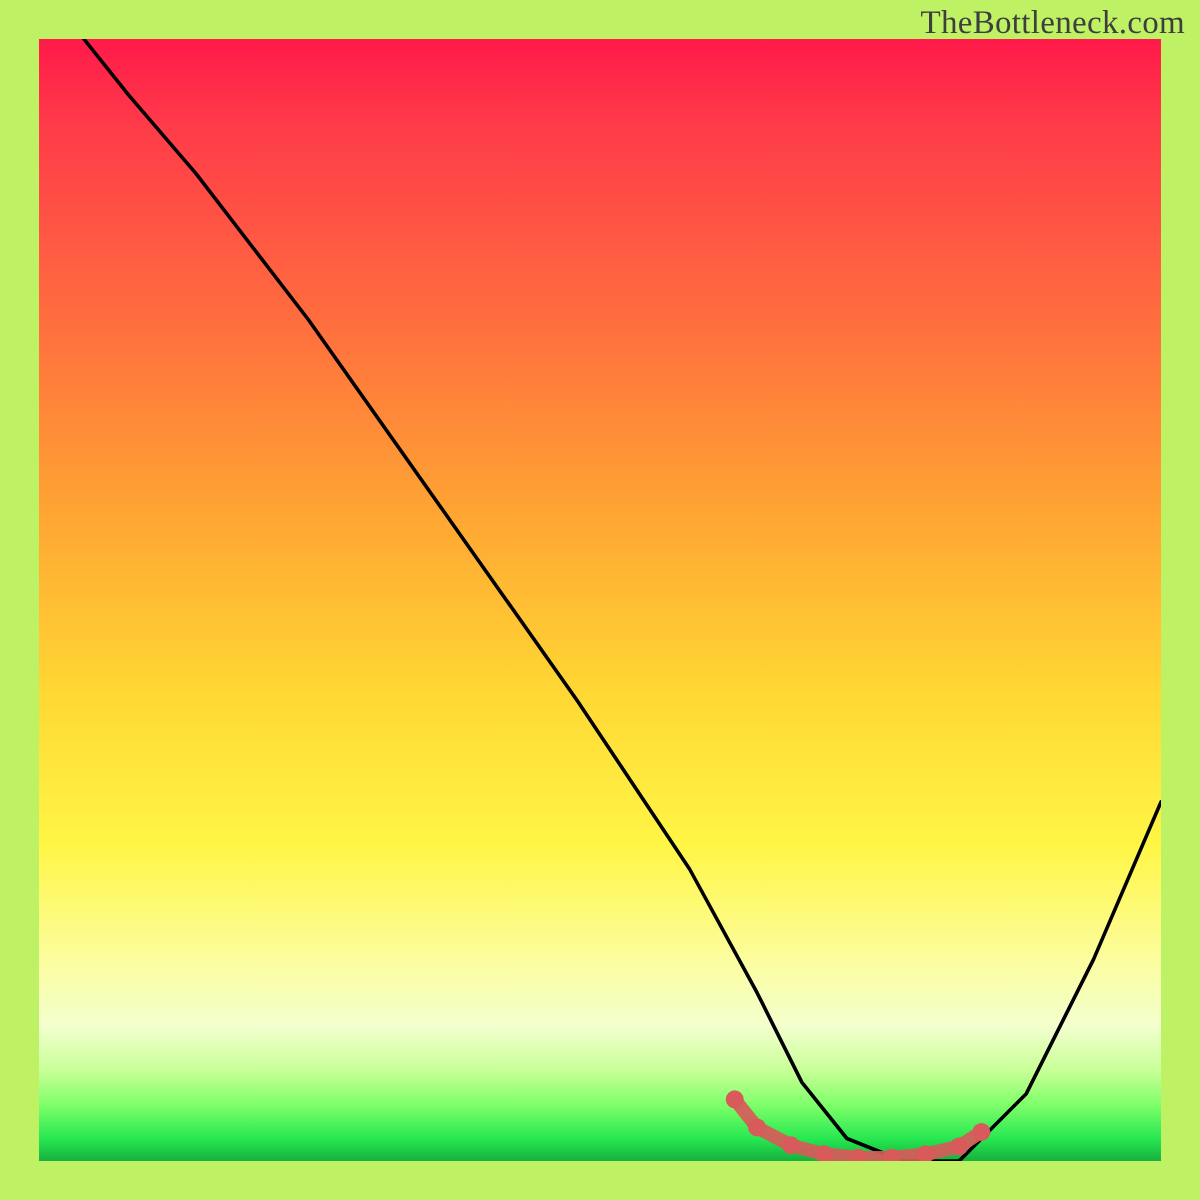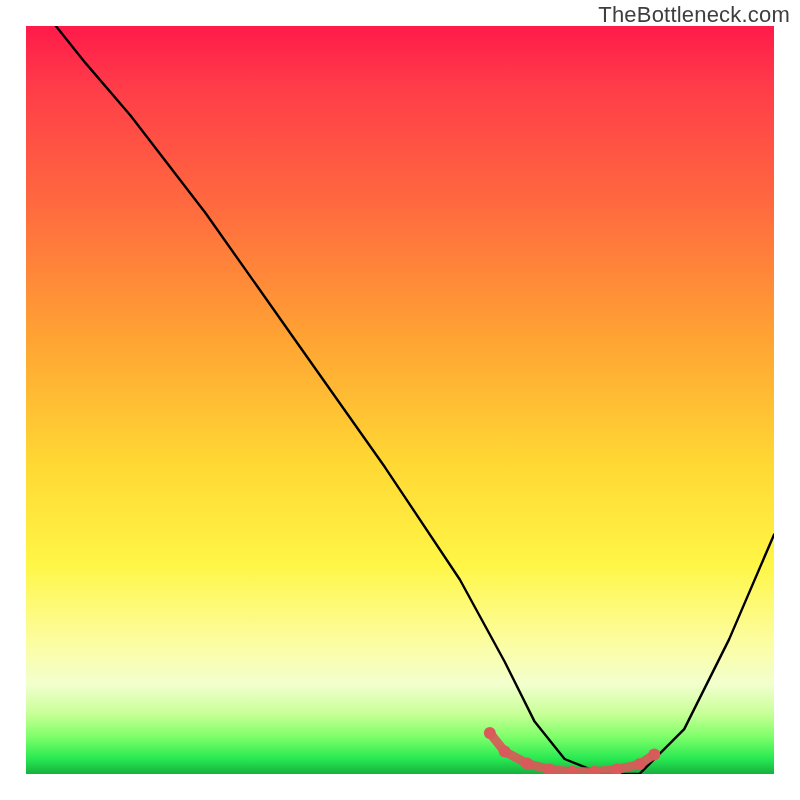--- a/index.html
+++ b/index.html
@@ -10,21 +10,22 @@
     background: #000;
     overflow: hidden;
     font-family: Arial, Helvetica, sans-serif;
   }
   .frame {
     position: absolute;
     top: 0;
     left: 0;
     width: 800px;
     height: 800px;
-    background: #ffffff;
+    background: #bef264;
+    font-family: Liberation Serif, serif;
   }
   .plot {
     position: absolute;
     top: 26px;
     left: 26px;
     width: 748px;
     height: 748px;
     
     background: linear-gradient(
       to bottom,

